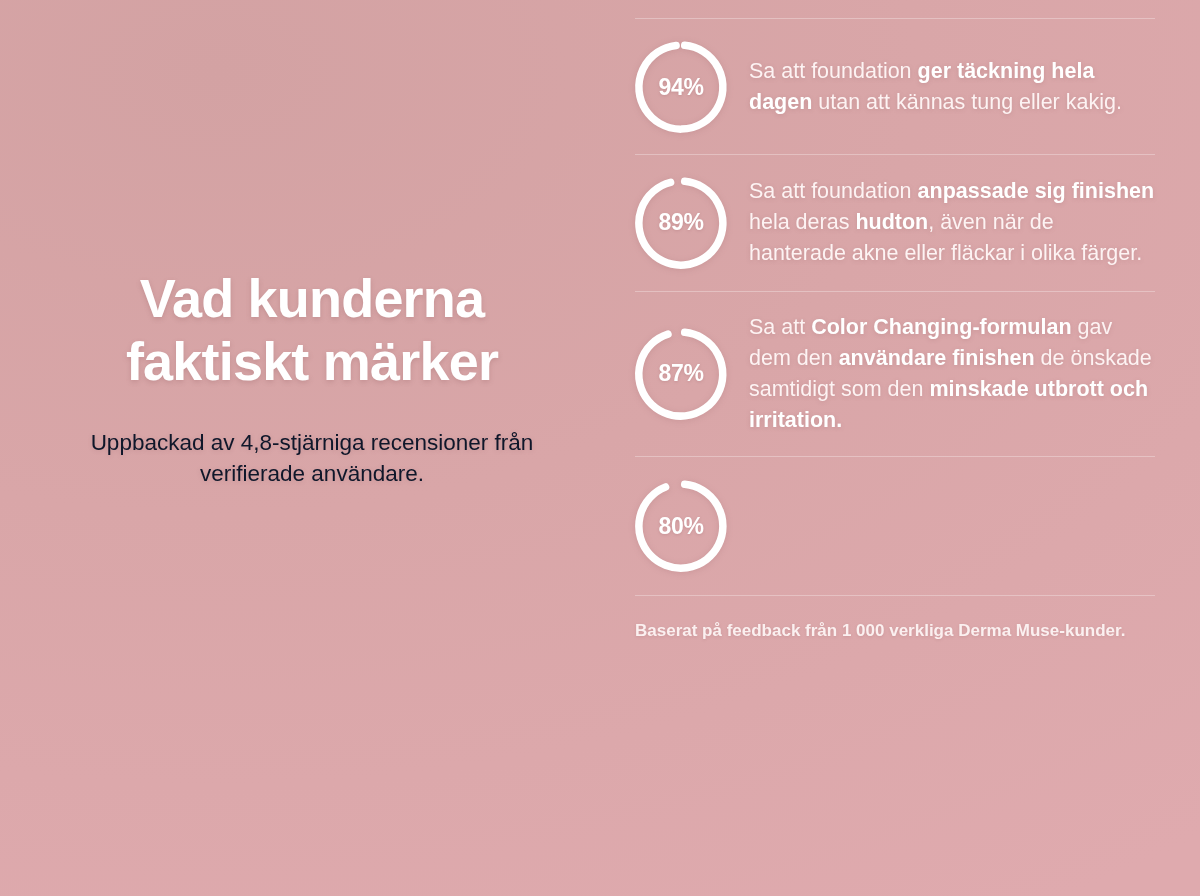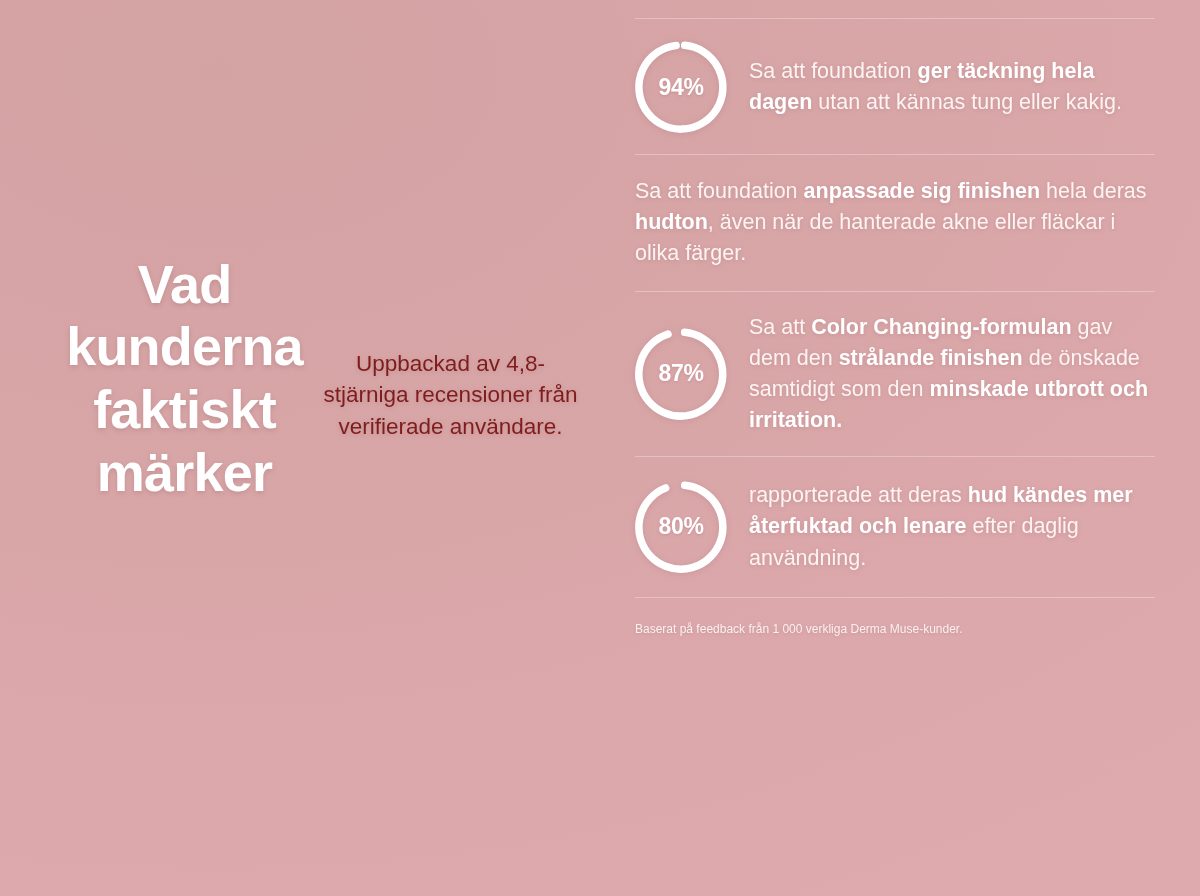--- a/index.html
+++ b/index.html
@@ -25,21 +25,21 @@
     inset: 0;
     display: flex;
     flex-direction: row;
   }
 
   
   .left-panel {
     width: 612px;
     height: 756px;
     display: flex;
-    flex-direction: row;
+    flex-direction: column;
     align-items: center;
     justify-content: center;
     padding: 0 34px 0 46px;
   }
 
   .headline {
     font-size: 54px;
     line-height: 1.16;
     font-weight: 700;
     letter-spacing: -0.8px;
@@ -48,21 +48,21 @@
     text-shadow: 0 2px 5px rgba(150, 95, 100, 0.30);
     max-width: 520px;
   }
 
   .subhead {
     margin-top: 34px;
     font-size: 22.5px;
     line-height: 1.38;
     font-weight: 400;
     text-align: center;
-    color: #7f1d1d;
+    color: #0f172a;
     text-shadow: 0 1px 4px rgba(150, 95, 100, 0.26);
     max-width: 520px;
   }
 
   
   .right-panel {
     width: 588px;
     height: 896px;
     position: relative;
     padding: 18px 45px 0 23px;
@@ -140,23 +140,23 @@
 
   .stat-text b {
     font-weight: 700;
     color: #ffffff;
   }
 
   
   .footnote {
     width: 520px;
     padding-top: 23px;
-    font-size: 12px;
+    font-size: 17px;
     line-height: 1.42;
-    font-weight: 400;
+    font-weight: 700;
     color: #fbf0f0;
     text-shadow: 0 1px 3px rgba(150, 95, 100, 0.22);
   }
 </style>
 </head>
 <body>
 
 <div class="stage">
 
   <section class="left-panel">
@@ -176,51 +176,54 @@
         <span class="donut-value">94%</span>
       </div>
       <p class="stat-text">
         <span>Sa att foundation </span><b>ger täckning hela dagen</b><span> utan att kännas tung eller kakig.</span>
       </p>
     </div>
 
     <div class="divider"></div>
 
     <div class="stat-row r2">
+      <div class="donut">
+        <svg viewBox="0 0 92 92" aria-hidden="true">
+          <path class="arc" d="M 49.7 4.3 A 42 42 0 1 1 35.6 5.4"></path>
+        </svg>
+        <span class="donut-value">89%</span>
+      </div>
       <p class="stat-text">
         <span>Sa att foundation </span><b>anpassade sig finishen</b><span> hela deras </span><b>hudton</b><span>, även när de hanterade akne eller fläckar i olika färger.</span>
       </p>
     </div>
 
     <div class="divider"></div>
 
     <div class="stat-row r3">
       <div class="donut">
         <svg viewBox="0 0 92 92" aria-hidden="true">
           <path class="arc" d="M 49.7 4.3 A 42 42 0 1 1 33.0 6.1"></path>
         </svg>
         <span class="donut-value">87%</span>
       </div>
       <p class="stat-text">
-        <span>Sa att </span><b>Color Changing-formulan</b><span> gav dem den </span><b>strålande finishen</b><span> de önskade samtidigt som den </span><b>minskade utbrott och irritation.</b>
+        <span>Sa att </span><b>Color Changing-formulan</b><span> gav dem den </span><b>användare finishen</b><span> de önskade samtidigt som den </span><b>minskade utbrott och irritation.</b>
       </p>
     </div>
 
     <div class="divider"></div>
 
     <div class="stat-row r4">
       <div class="donut">
         <svg viewBox="0 0 92 92" aria-hidden="true">
           <path class="arc" d="M 49.7 4.3 A 42 42 0 1 1 30.6 7.0"></path>
         </svg>
         <span class="donut-value">80%</span>
       </div>
-      <p class="stat-text">
-        <span>rapporterade att deras </span><b>hud kändes mer återfuktad och lenare</b><span> efter daglig användning.</span>
-      </p>
     </div>
 
     <div class="divider"></div>
 
     <p class="footnote">Baserat på feedback från 1 000 verkliga Derma Muse-kunder.</p>
 
   </section>
 </div>
 
 </body></html>

